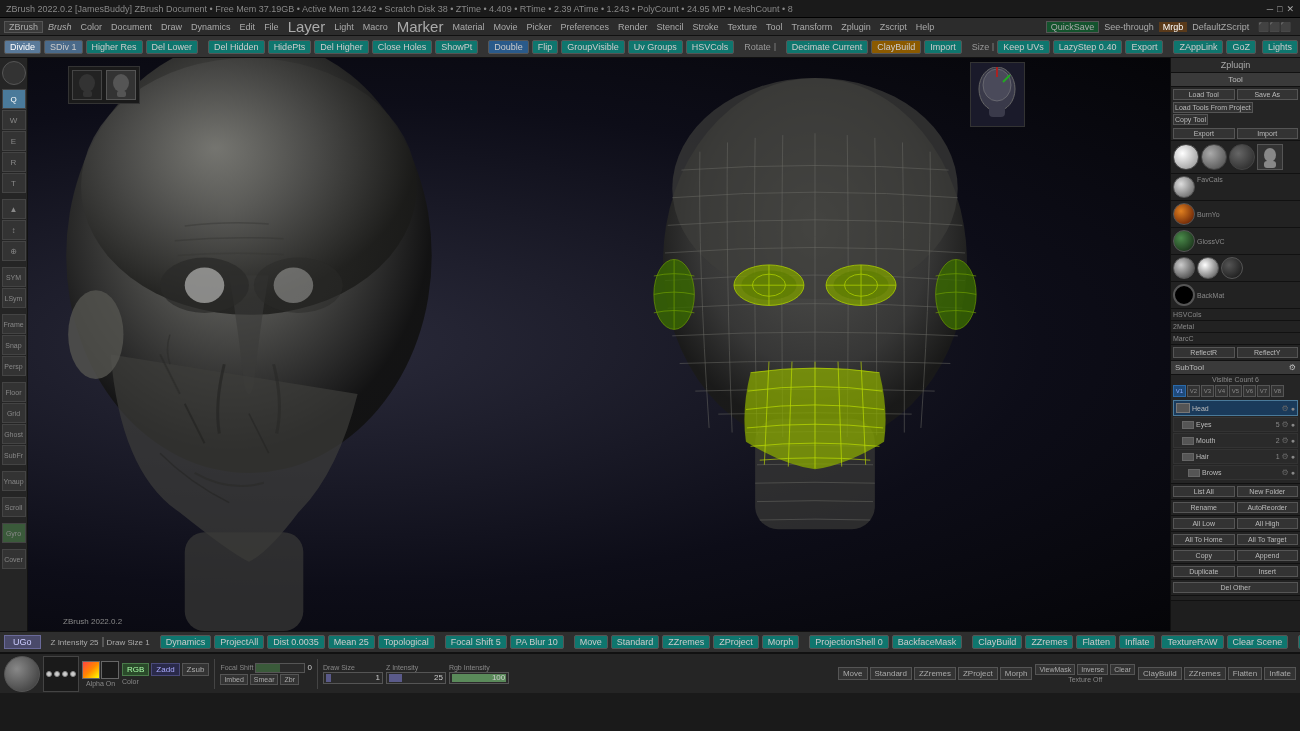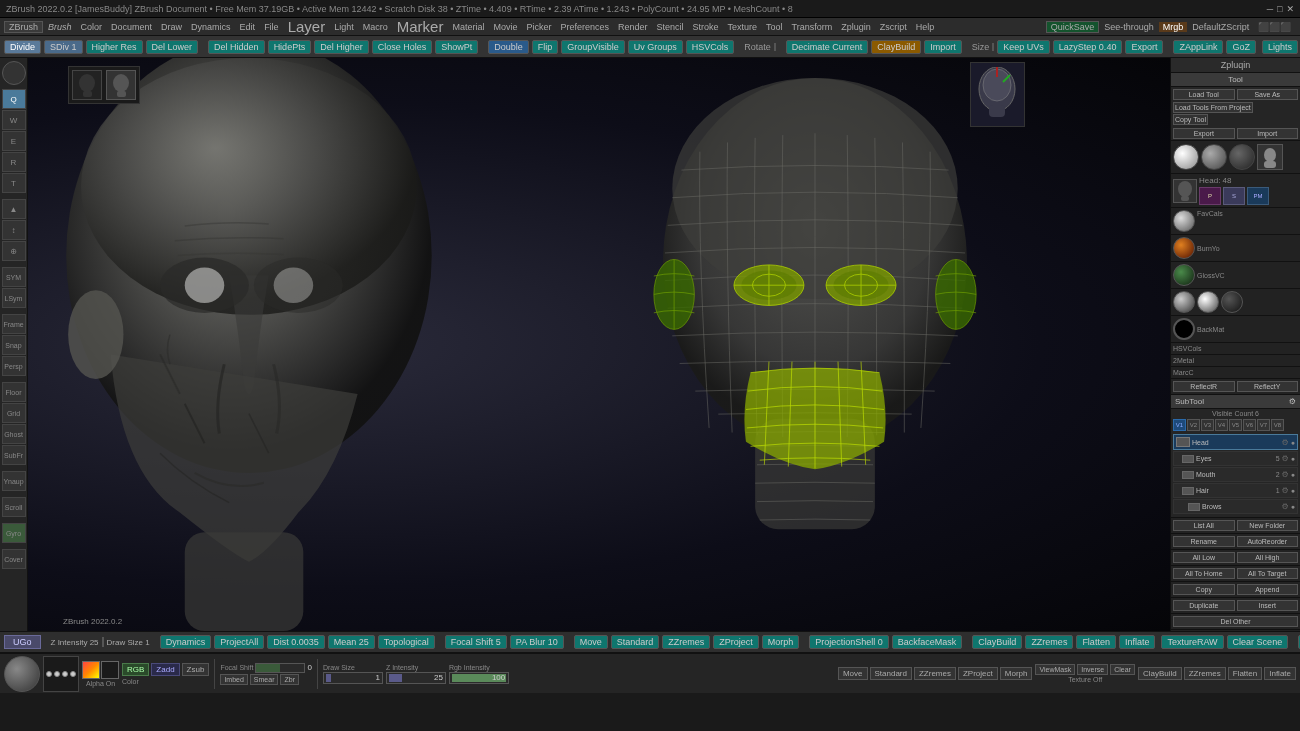--- a/index.html
+++ b/index.html
@@ -385,37 +385,20 @@
       <div style="width:26px; height:26px; border-radius:50%; background:radial-gradient(circle at 35% 35%, #666, #222); border:1px solid #444; cursor:pointer;"></div>
 
       <div style="width:26px; height:26px; border:1px solid #555; background:#333; overflow:hidden; display:flex; align-items:center; justify-content:center;">
         <svg width="22" height="22" viewBox="0 0 22 22">
           <ellipse cx="11" cy="9" rx="6" ry="7" fill="#888"></ellipse>
           <rect x="5" y="15" width="12" height="7" rx="3" fill="#888"></rect>
         </svg>
       </div>
     </div>
 
-    <div style="padding:2px; background:#222; border-bottom:1px solid #111; display:flex; gap:2px; align-items:center;">
-      <div style="width:24px; height:24px; background:#333; border:1px solid #555; display:flex; align-items:center; justify-content:center;">
-        <svg width="20" height="20" viewBox="0 0 20 20">
-          <ellipse cx="10" cy="8" rx="7" ry="8" fill="#555"></ellipse>
-          <rect x="6" y="15" width="8" height="5" rx="2" fill="#555"></rect>
-        </svg>
-      </div>
-      <div style="flex:1;">
-        <div style="color:#888; font-size:8px;">Head: 48</div>
-
-        <div style="display:flex; gap:2px; margin-top:2px;">
-          <div style="width:22px; height:18px; background:#4a1a4a; border:1px solid #6a3a6a; display:flex; align-items:center; justify-content:center; cursor:pointer; font-size:6px; color:#dda;">P</div>
-          <div style="width:22px; height:18px; background:#3a3a5a; border:1px solid #5a5a7a; display:flex; align-items:center; justify-content:center; cursor:pointer; font-size:6px; color:#aad;">S</div>
-          <div style="width:22px; height:18px; background:#1a3a5a; border:1px solid #3a5a7a; display:flex; align-items:center; justify-content:center; cursor:pointer; font-size:6px; color:#aaf;">PM</div>
-        </div>
-      </div>
-    </div>
 
     <div style="display:flex; gap:2px; padding:2px; background:#222; border-bottom:1px solid #111;">
       <div style="width:22px; height:22px; border-radius:50%; background:radial-gradient(circle at 35% 35%, #ddd, #555); border:1px solid #555; cursor:pointer;"></div>
       <div style="flex:1; font-size:7px; color:#888;">FavCals</div>
     </div>
 
     <div style="display:flex; gap:2px; padding:2px; background:#222; border-bottom:1px solid #111; align-items:center;">
       <div style="width:22px; height:22px; border-radius:50%; background:radial-gradient(circle at 35% 35%, #e08020, #501000); border:1px solid #555; cursor:pointer;"></div>
       <div style="flex:1; font-size:7px; color:#888;">BurnYo</div>
     </div>

